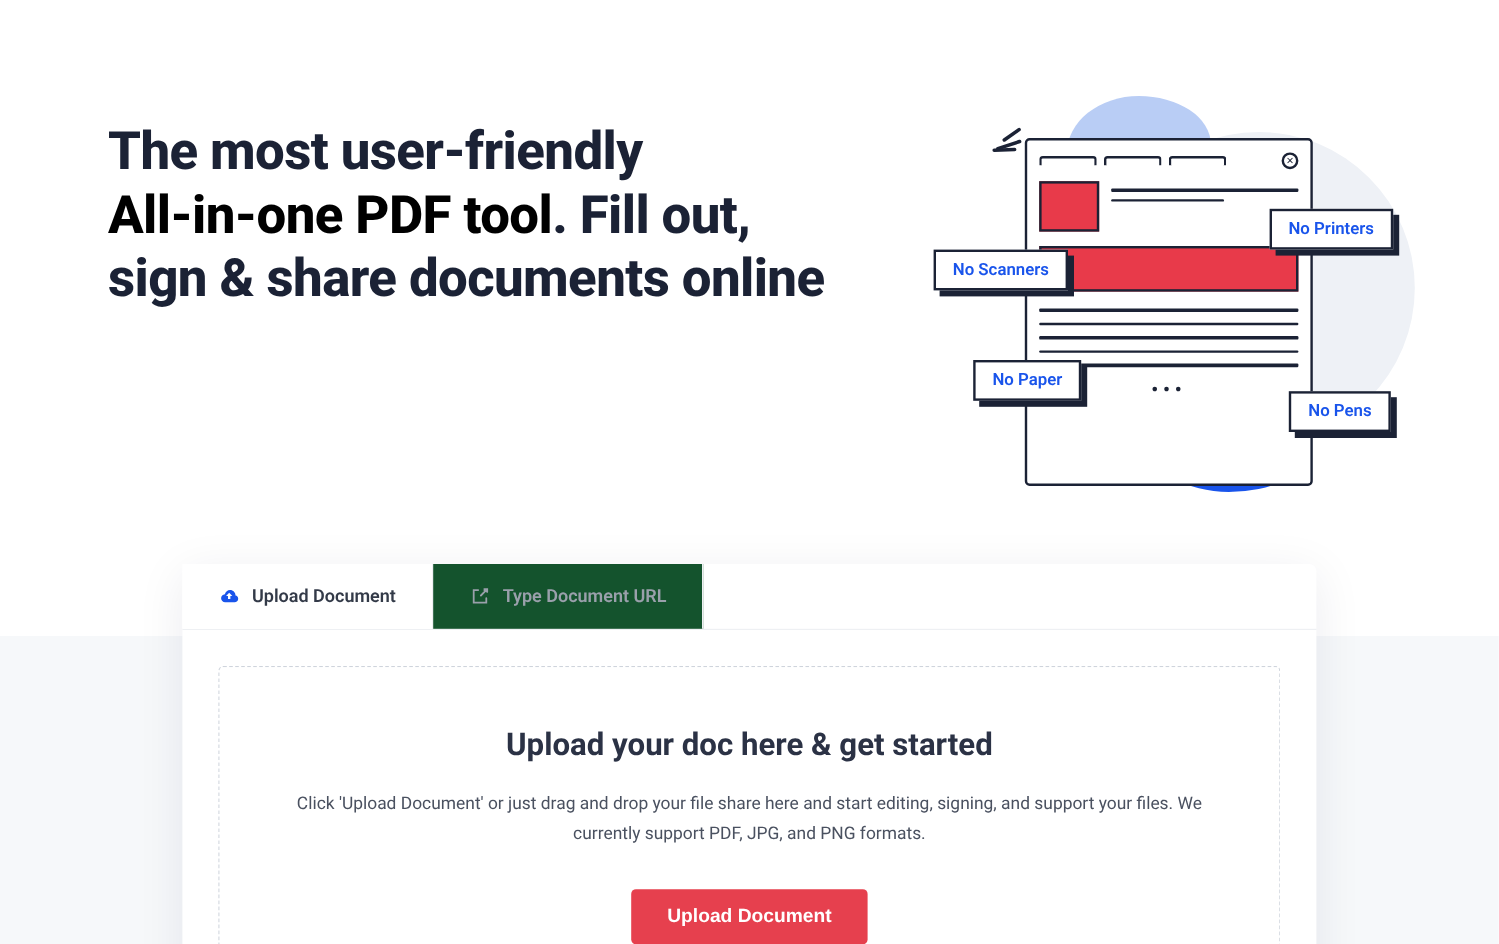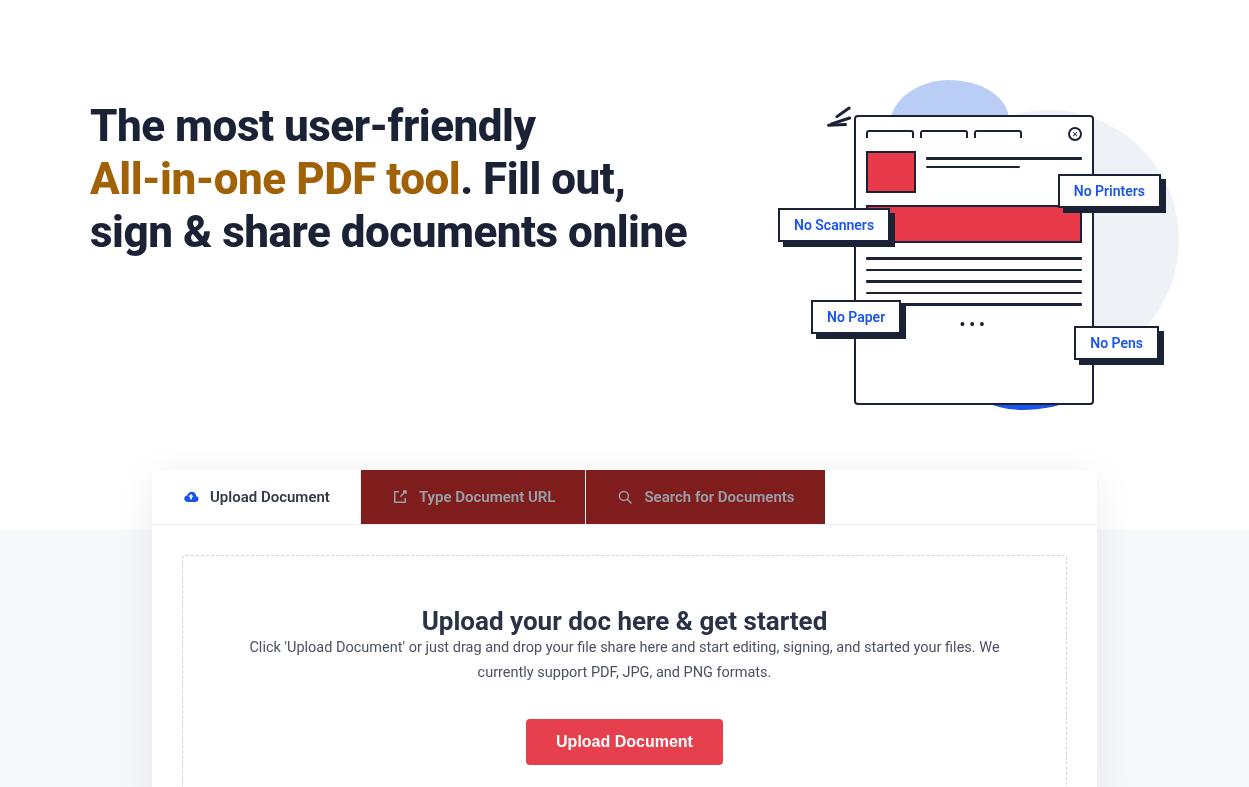--- a/index.html
+++ b/index.html
@@ -34,21 +34,21 @@
     padding-top: 10px;
   }
   .hero-text h1 {
     font-size: 44px;
     font-weight: 800;
     line-height: 1.2;
     color: #1b2235;
     letter-spacing: -0.5px;
   }
   .hero-text h1 .highlight {
-    color: #a16207;
+    color: #000000;
   }
   .hero-illustration {
     position: relative;
     width: 420px;
     height: 350px;
     flex-shrink: 0;
   }
   .blob-back {
     position: absolute;
     top: 20px;
@@ -224,37 +224,38 @@
     align-items: center;
     gap: 10px;
     padding: 18px 30px;
     font-size: 15px;
     font-weight: 600;
     color: #6b7280;
     border-right: 1px solid #eef0f3;
     cursor: pointer;
     background: #fff;
   }
-  .tab.inactive { color: #9aa0ab; background: #7f1d1d; }
+  .tab.inactive { color: #9aa0ab; background: #14532d; }
   .tab.active { color: #333a48; }
   .tab svg { width: 18px; height: 18px; }
   .tab.active .icon-fill { fill: #1954eb; }
   .tab.inactive .icon-stroke { stroke: #9aa0ab; }
 
   .dropzone {
     margin: 30px;
     padding: 50px 60px 44px;
     border: 1.5px dashed #cfd4dc;
     border-radius: 4px;
     text-align: center;
   }
   .dropzone h2 {
     font-size: 26px;
     font-weight: 700;
     color: #2b3245;
+    margin-bottom: 22px;
   }
   .dropzone p {
     font-size: 14.5px;
     color: #4a5160;
     line-height: 1.7;
     max-width: 780px;
     margin: 0 auto 34px;
   }
   .dropzone p b { font-weight: 400; }
   .upload-btn {
@@ -345,29 +346,22 @@
         <path class="icon-fill" d="M19 11c0-3.3-2.7-6-6-6-2.8 0-5.1 1.9-5.8 4.5C4.8 9.8 3 11.7 3 14c0 2.5 2 4.5 4.5 4.5H18c2.2 0 4-1.8 4-4 0-1.9-1.3-3.4-3-3.5zM12 8l3.5 3.5h-2.2V15h-2.6v-3.5H8.5L12 8z"></path>
       </svg>
       <span>Upload Document</span>
     </div>
     <div class="tab inactive">
       <svg viewBox="0 0 24 24" fill="none">
         <path class="icon-stroke" stroke-width="2" stroke-linecap="round" d="M17 7V4h3v3M20 4l-7 7M10 5H5v14h14v-5"></path>
       </svg>
       <span>Type Document URL</span>
     </div>
-    <div class="tab inactive" style="border-right:none">
-      <svg viewBox="0 0 24 24" fill="none">
-        <circle class="icon-stroke" cx="10.5" cy="10.5" r="6" stroke-width="2"></circle>
-        <path class="icon-stroke" d="M15 15l5 5" stroke-width="2" stroke-linecap="round"></path>
-      </svg>
-      <span>Search for Documents</span>
-    </div>
   </div>
 
   <div class="dropzone">
     <h2>Upload your doc here &amp; get started</h2>
     <p>
-      <span>Click 'Upload Document' or just drag and drop your file share here and start </span><b>editing,</b><span> </span><b>signing,</b><span> and </span><b>started</b><span> your files. We currently support </span><b>PDF,</b><span> </span><b>JPG,</b><span> and </span><b>PNG</b><span> formats.</span>
+      <span>Click 'Upload Document' or just drag and drop your file share here and start </span><b>editing,</b><span> </span><b>signing,</b><span> and </span><b>support</b><span> your files. We currently support </span><b>PDF,</b><span> </span><b>JPG,</b><span> and </span><b>PNG</b><span> formats.</span>
     </p>
     <button class="upload-btn">Upload Document</button>
   </div>
 </div>
 
 </body></html>

